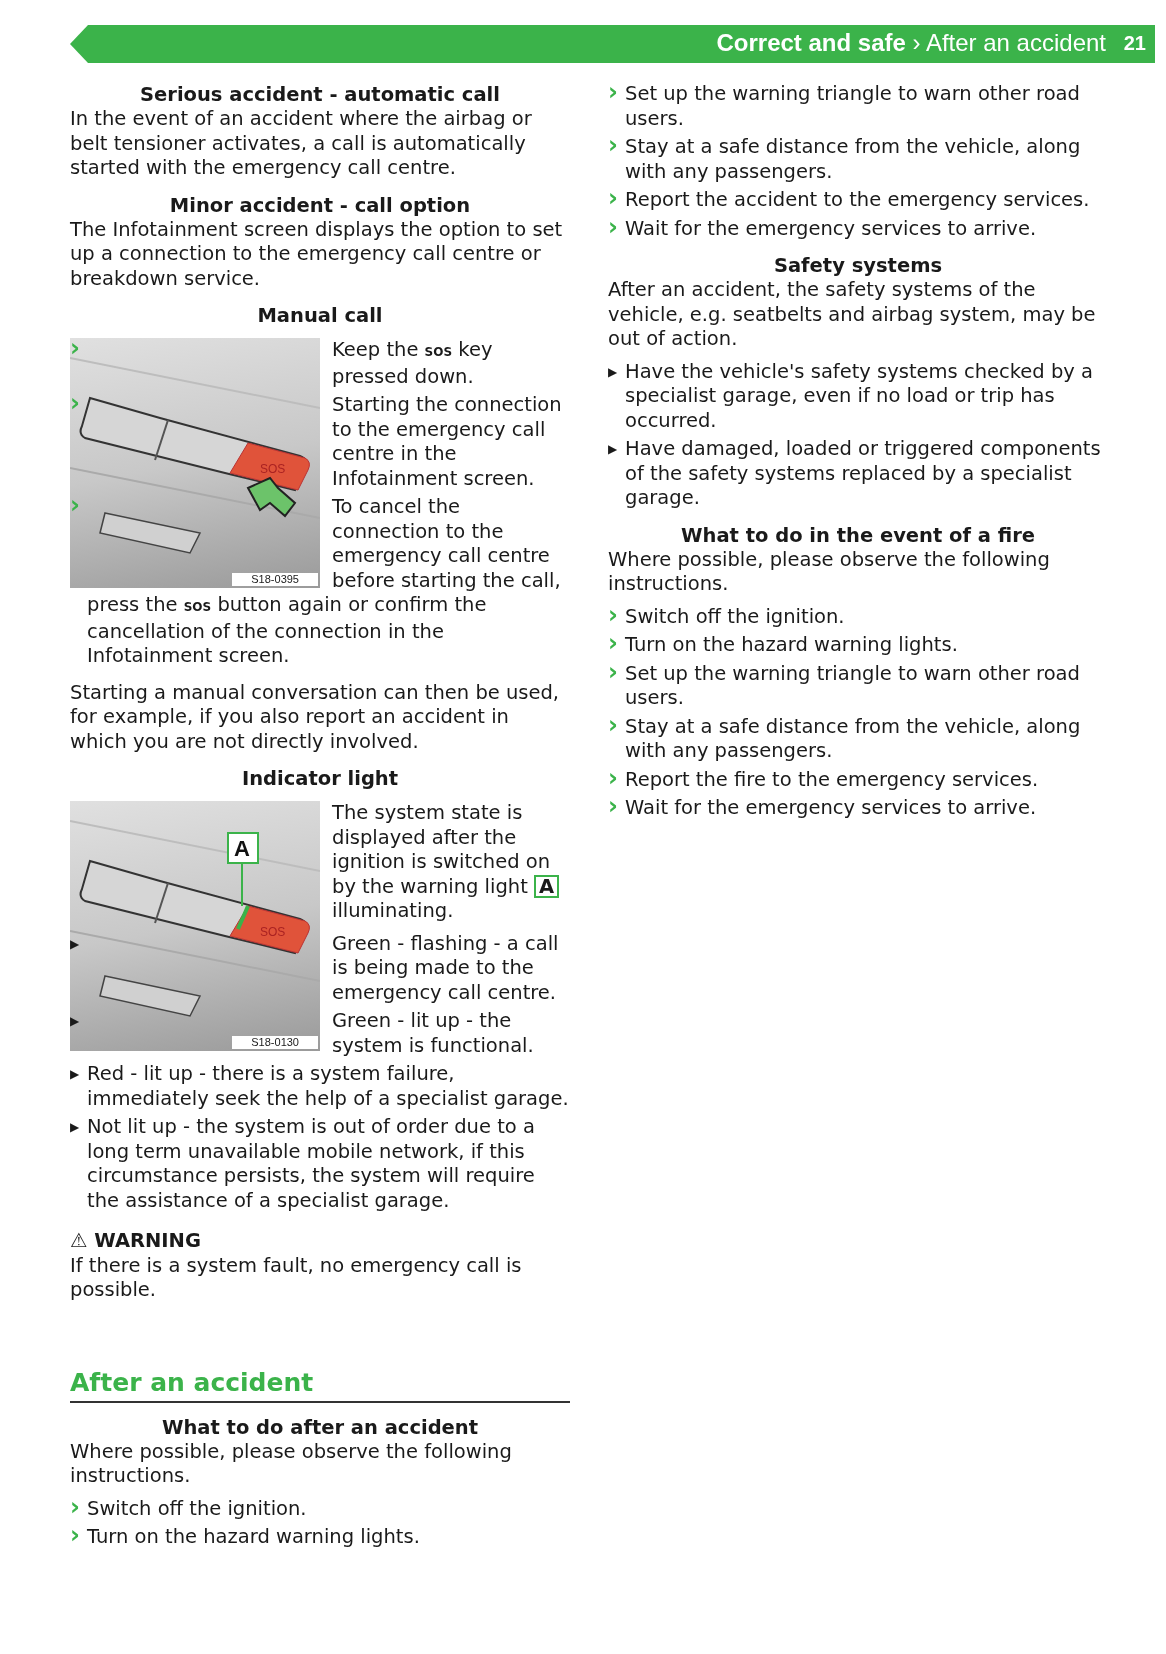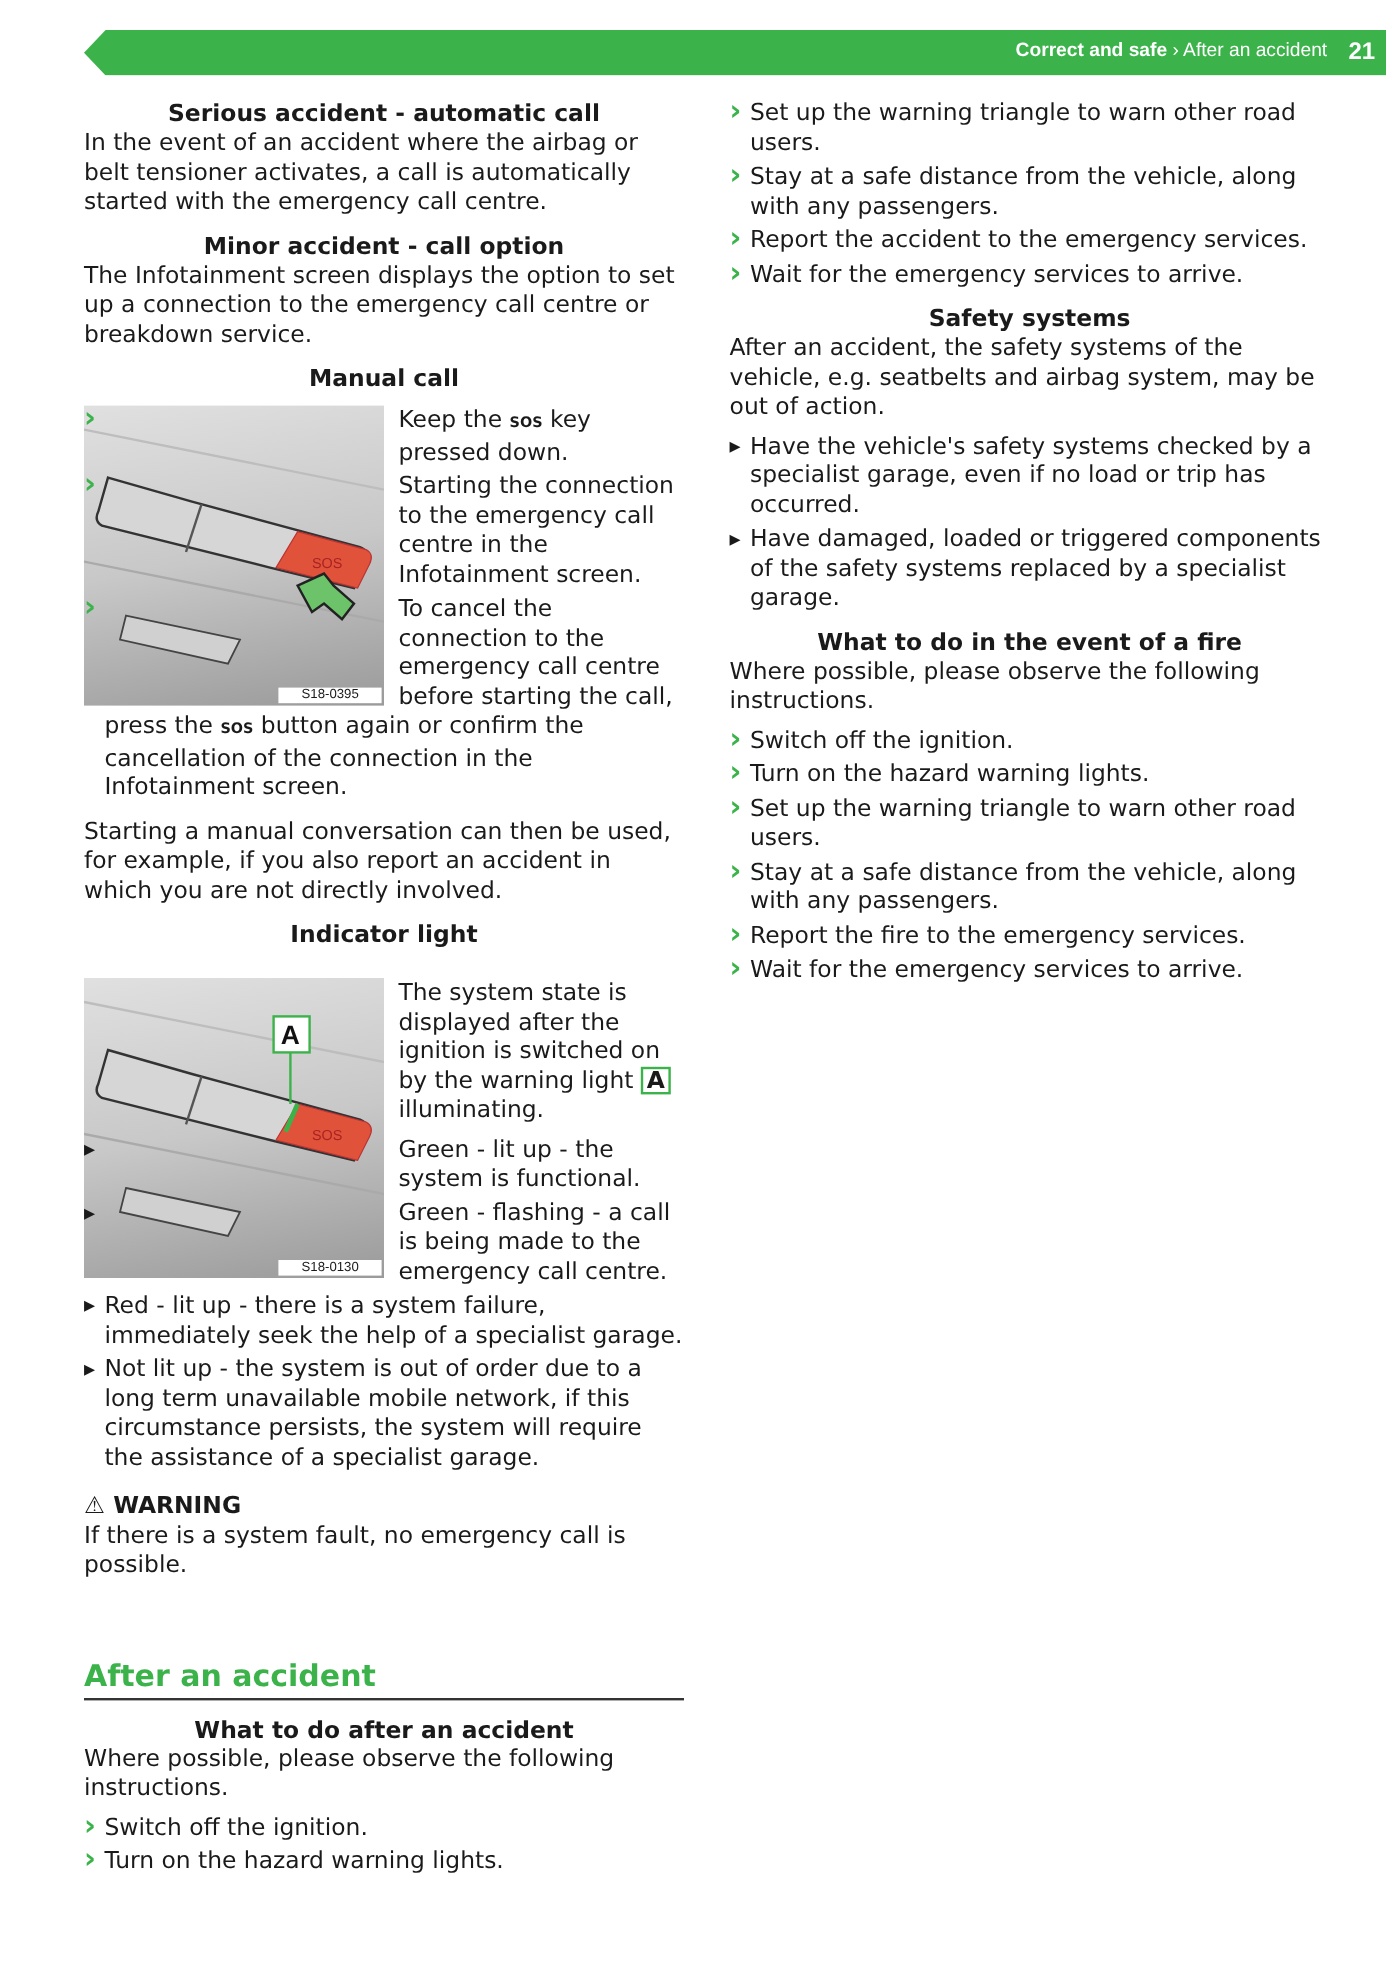--- a/index.html
+++ b/index.html
@@ -1,20 +1,20 @@
 <!DOCTYPE html>
 <html><head>
 <meta charset="utf-8">
 <style>
   html, body { margin: 0; padding: 0; background: #ffffff; }
   body { width: 1166px; height: 1654px; position: relative; overflow: hidden;
          font-family: "DejaVu Sans", sans-serif; color: #1a1a1a; font-size: 19.5px; line-height: 24.5px; }
   .header-band { position: absolute; left: 70px; top: 25px; width: 1085px; height: 38px; background: #3bb34a;
                  clip-path: polygon(18px 0, 100% 0, 100% 100%, 18px 100%, 0 50%); }
-  .header-text { position: absolute; right: 60px; top: 31px; color: #fff; font-size: 16px; font-family: "Liberation Sans", sans-serif; }
+  .header-text { position: absolute; right: 60px; top: 31px; color: #fff; font-size: 24px; font-family: "Liberation Sans", sans-serif; }
   .header-text b { font-weight: bold; }
   .page-num { position: absolute; right: 20px; top: 31px; color: #fff; font-weight: bold; font-size: 20px; font-family: "Liberation Sans", sans-serif; }
   .col { position: absolute; }
   .col-left { left: 70px; top: 82px; width: 500px; }
   .col-right { left: 608px; top: 82px; width: 500px; }
   h3 { margin: 0; font-size: 19.5px; font-weight: bold; line-height: 25px; text-align: center; }
   p { margin: 0; }
   .block { margin-bottom: 12px; }
   ul { list-style: none; margin: 0; padding: 0; }
   li { position: relative; padding-left: 17px; margin-bottom: 4px; }
@@ -75,43 +75,43 @@
       </li>
       <li class="chev">
         <span>To cancel the connection to the emergency call centre before starting the call, press the </span><span class="sos">SOS</span><span> button again or confirm the cancellation of the connection in the Infotainment screen.</span>
       </li>
     </ul>
     <div class="clear"></div>
     <p style="margin-top:8px">Starting a manual conversation can then be used, for example, if you also report an accident in which you are not directly involved.</p>
   </div>
 
   <div class="block">
-    <h3 style="margin-bottom:24px">Indicator light</h3>
+    <h3 style="margin-bottom:10px">Indicator light</h3>
     <div class="fig">
       <svg width="250" height="250">
         <line x1="0" y1="20" x2="250" y2="70" stroke="#bdbdbd" stroke-width="2"></line>
         <line x1="0" y1="130" x2="250" y2="180" stroke="#aaa" stroke-width="2"></line>
         <path d="M20 60 L90 80 L230 118 Q240 122 235 132 L225 152 L155 135 L15 100 Q8 96 12 88 Z" fill="#d6d6d6" stroke="#333" stroke-width="2"></path>
         <line x1="98" y1="82" x2="85" y2="122" stroke="#555" stroke-width="2"></line>
         <path d="M178 105 L235 120 Q242 124 238 132 L228 152 L160 135 Z" fill="#e0533a" stroke="#b33" stroke-width="1"></path>
         <text x="190" y="135" font-size="12" fill="#a22" font-family="Liberation Sans, sans-serif">SOS</text>
         <line x1="172" y1="60" x2="172" y2="105" stroke="#3bb34a" stroke-width="2"></line>
         <line x1="178" y1="105" x2="168" y2="128" stroke="#3bb34a" stroke-width="4"></line>
         <rect x="158" y="32" width="30" height="30" fill="#fff" stroke="#3bb34a" stroke-width="2"></rect>
         <text x="164" y="55" font-size="22" font-weight="bold" fill="#111" font-family="Liberation Sans, sans-serif">A</text>
         <path d="M35 175 L130 195 L120 215 L30 195 Z" fill="#d0d0d0" stroke="#444" stroke-width="1.5"></path>
       </svg>
       <span class="fig-code">S18-0130</span>
     </div>
     <p style="margin-bottom:8px">
       <span>The system state is displayed after the ignition is switched on by the warning light </span><span class="boxA">A</span><span> illuminating.</span>
     </p>
     <ul>
+      <li class="tri">Green - flashing - a call is being made to the emergency call centre.</li>
       <li class="tri">Green - lit up - the system is functional.</li>
-      <li class="tri">Green - flashing - a call is being made to the emergency call centre.</li>
       <li class="tri">Red - lit up - there is a system failure, immediately seek the help of a specialist garage.</li>
       <li class="tri">Not lit up - the system is out of order due to a long term unavailable mobile network, if this circumstance persists, the system will require the assistance of a specialist garage.</li>
     </ul>
   </div>
 
   <div class="block" style="margin-top:16px; margin-bottom:64px">
     <div class="warn-title">
       <span style="font-weight:normal">⚠</span>
       <span>WARNING</span>
     </div>

